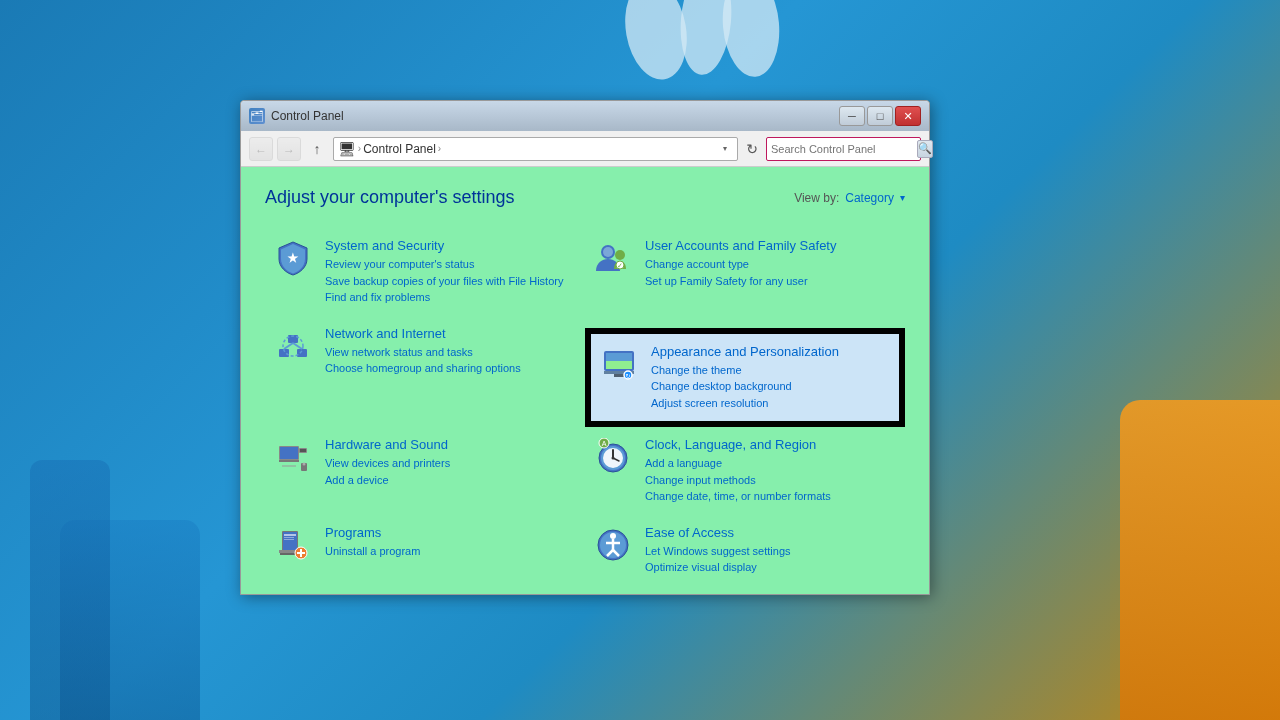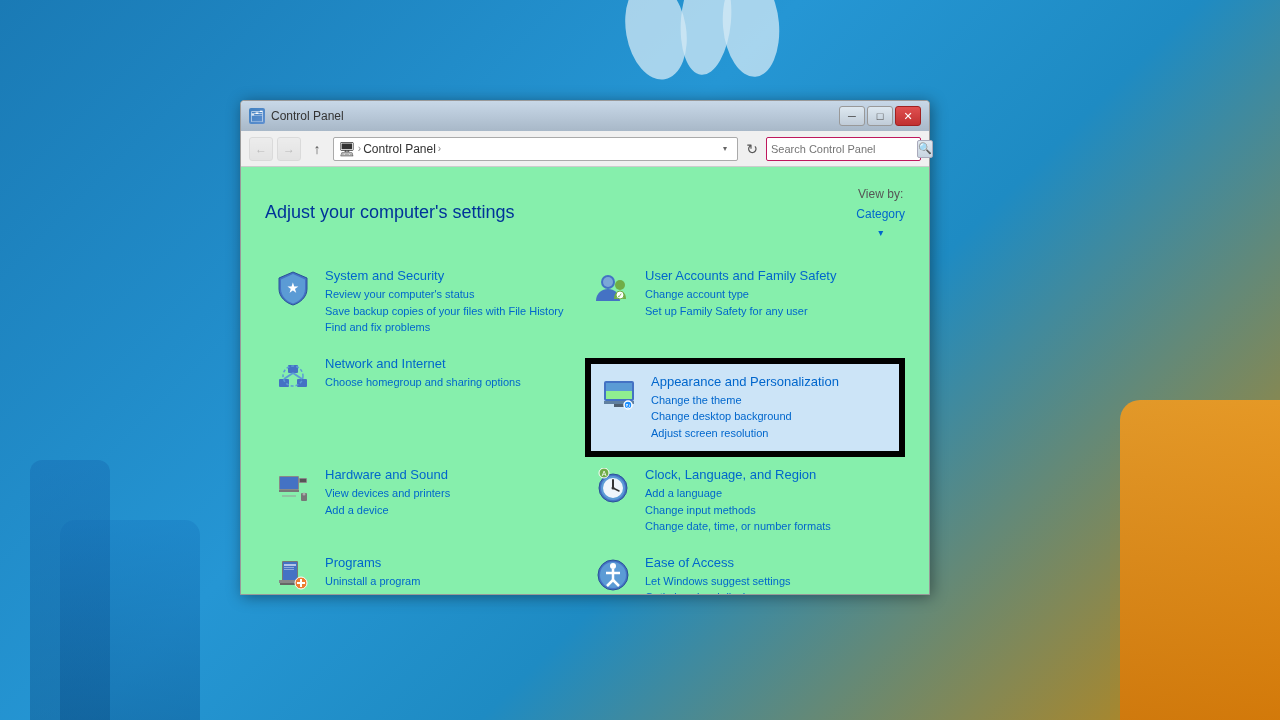--- a/index.html
+++ b/index.html
@@ -235,21 +235,20 @@
       color: #003399;
       font-weight: 300;
     }
 
     .view-by {
       display: flex;
       align-items: center;
       gap: 6px;
       font-size: 12px;
       color: #444;
-      flex-direction: column;
     }
 
     .view-by-label {
       color: #555;
       font-size: 12px;
     }
 
     .view-by-value {
       color: #0066cc;
       font-size: 12px;
@@ -434,20 +433,21 @@
               <rect x="5" y="22" width="10" height="8" rx="1" fill="#4472C4"></rect>
               <rect x="23" y="22" width="10" height="8" rx="1" fill="#4472C4"></rect>
               <rect x="14" y="8" width="10" height="8" rx="1" fill="#4472C4"></rect>
               <line x1="19" y1="16" x2="10" y2="22" stroke="#5B9BD5" stroke-width="2"></line>
               <line x1="19" y1="16" x2="28" y2="22" stroke="#5B9BD5" stroke-width="2"></line>
               <circle cx="19" cy="19" r="10" fill="none" stroke="#5B9BD5" stroke-width="1.5" stroke-dasharray="3,2"></circle>
             </svg>
           </div>
           <div class="category-text">
             <div class="category-title">Network and Internet</div>
+            <span class="category-link">View network status and tasks</span>
             <span class="category-link">Choose homegroup and sharing options</span>
           </div>
         </div>
 
         <div class="category-item highlighted">
           <div class="category-icon">
             <svg width="38" height="38" viewBox="0 0 38 38">
               <rect x="4" y="6" width="30" height="20" rx="2" fill="#4472C4"></rect>
               <rect x="6" y="8" width="26" height="16" fill="#87CEEB"></rect>
               <rect x="6" y="8" width="26" height="8" fill="#5B9BD5"></rect>

